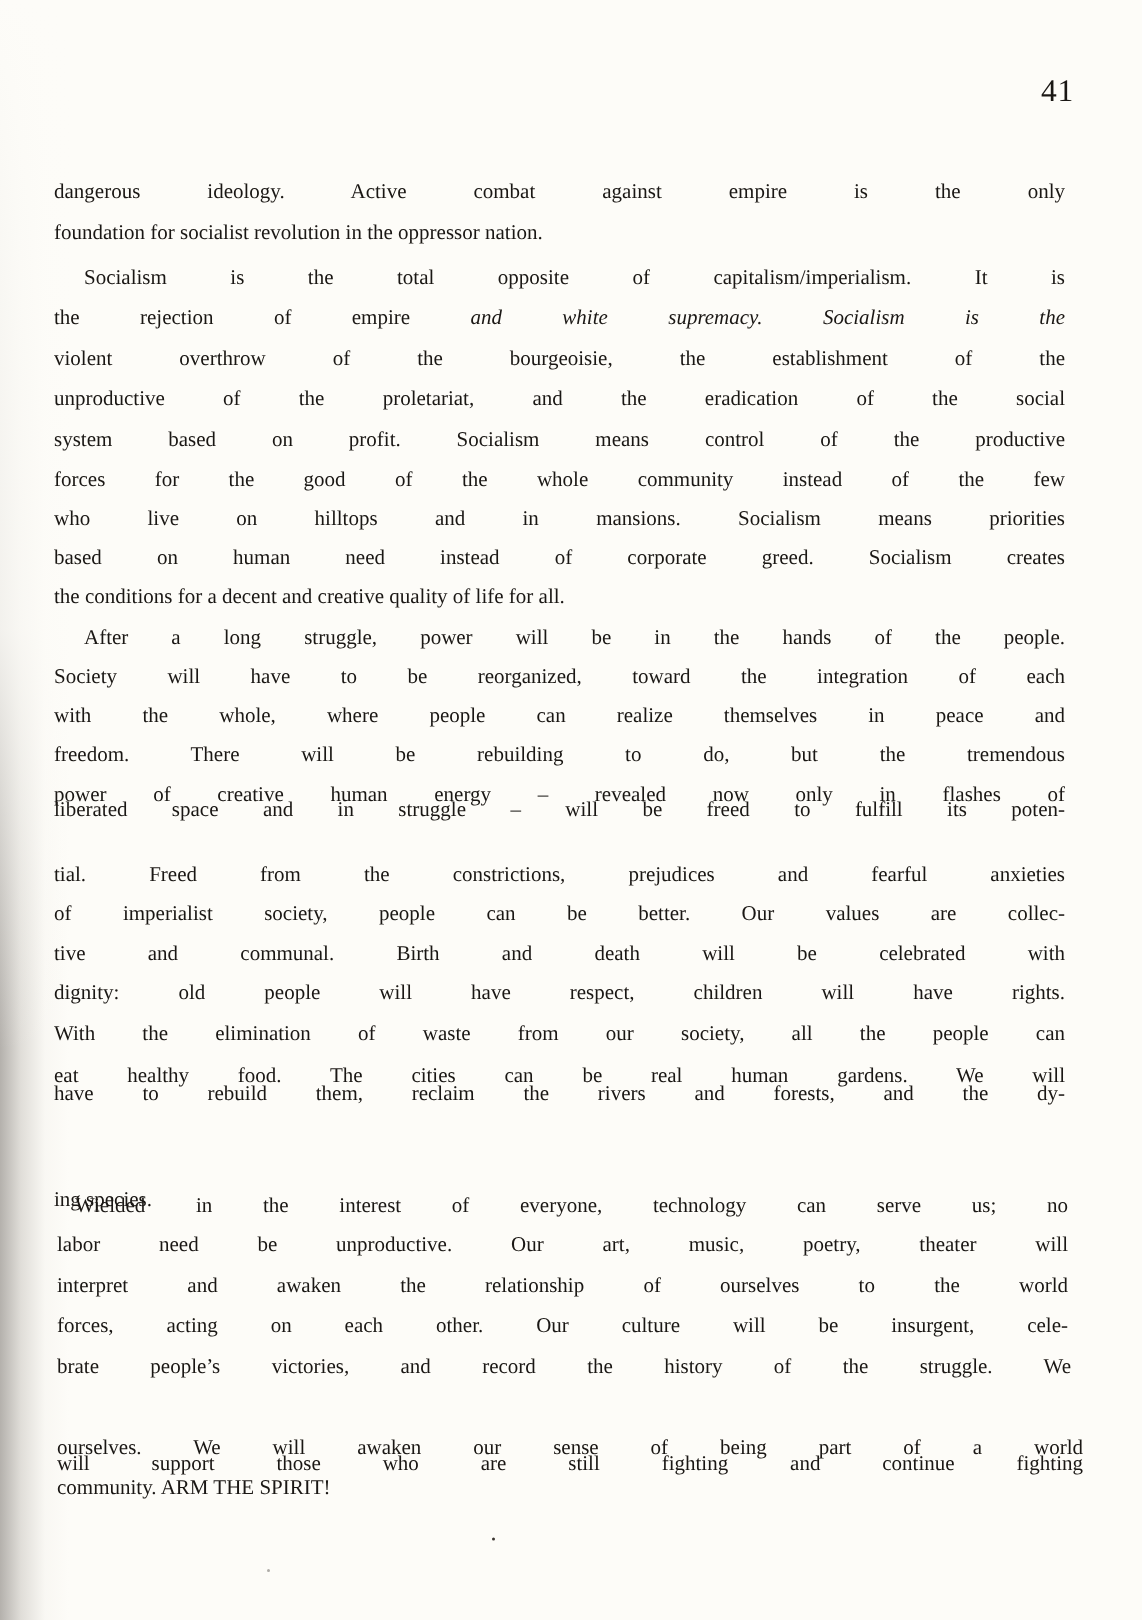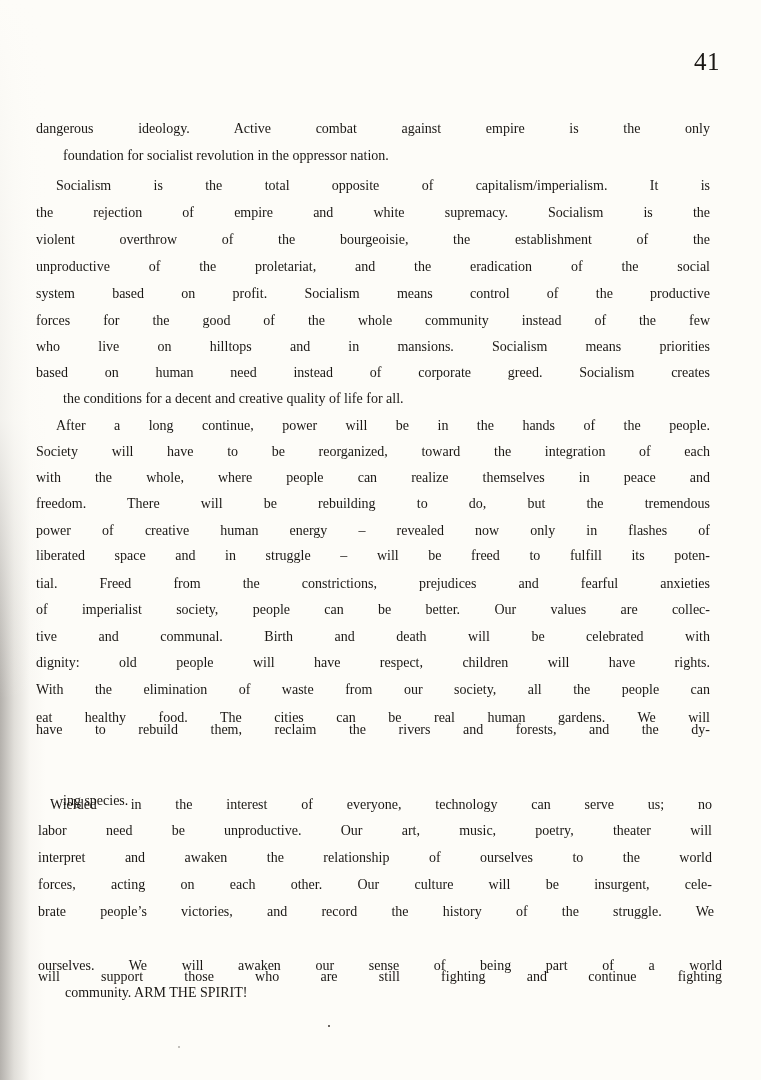--- a/index.html
+++ b/index.html
@@ -25,44 +25,43 @@
     .gutter-top-fade {
       position: absolute;
       left: 0; top: 0;
       width: 50px; height: 700px;
       background: linear-gradient(to bottom, #fdfcf8 0%, rgba(253,252,248,0.85) 60%, rgba(253,252,248,0) 100%);
     }
     .page-number {
       position: absolute;
       top: 48px;
       left: 694px;
-      font-size: 25px;
+      font-size: 21px;
       letter-spacing: 0.5px;
     }
     .line {
       position: absolute;
       left: 36px;
       width: 674px;
       font-size: 14px;
       line-height: 26px;
       height: 26px;
       white-space: nowrap;
       text-align: justify;
       text-align-last: justify;
       overflow: visible;
     }
     .line.last {
       text-align-last: left;
-      margin-left: 27px;
     }
     .line.indent {
       left: 56px;
       width: 654px;
     }
-    .italic { }
+    .italic { font-style: italic; }
     .speck {
       position: absolute;
       width: 2px; height: 2px;
       background: #3a3530;
       border-radius: 50%;
     }
   </style>
 </head>
 <body>
 
@@ -82,26 +81,26 @@
     <div class="line" style="top:227px">violent overthrow of the bourgeoisie, the establishment of the</div>
     <div class="line" style="top:254px">unproductive of the proletariat, and the eradication of the social</div>
     <div class="line" style="top:281px">system based on profit. Socialism means control of the productive</div>
     <div class="line" style="top:308px">forces for the good of the whole community instead of the few</div>
     <div class="line" style="top:334px">who live on hilltops and in mansions. Socialism means priorities</div>
     <div class="line" style="top:360px">based on human need instead of corporate greed. Socialism creates</div>
     <div class="line last" style="top:386px">the conditions for a decent and creative quality of life for all.</div>
   </div>
 
   <div>
-    <div class="line indent" style="top:413px">After a long continue, power will be in the hands of the people.</div>
+    <div class="line indent" style="top:413px">After a long struggle, power will be in the hands of the people.</div>
     <div class="line" style="top:439px">Society will have to be reorganized, toward the integration of each</div>
     <div class="line" style="top:465px">with the whole, where people can realize themselves in peace and</div>
     <div class="line" style="top:491px">freedom. There will be rebuilding to do, but the tremendous</div>
     <div class="line" style="top:518px">power of creative human energy – revealed now only in flashes of</div>
-    <div class="line" style="top:543px">liberated space and in struggle – will be freed to fulfill its poten-</div>
+    <div class="line" style="top:528px">liberated space and in struggle – will be freed to fulfill its poten-</div>
     <div class="line" style="top:571px">tial. Freed from the constrictions, prejudices and fearful anxieties</div>
     <div class="line" style="top:597px">of imperialist society, people can be better. Our values are collec-</div>
     <div class="line" style="top:624px">tive and communal. Birth and death will be celebrated with</div>
     <div class="line" style="top:650px">dignity: old people will have respect, children will have rights.</div>
     <div class="line" style="top:677px">With the elimination of waste from our society, all the people can</div>
     <div class="line" style="top:705px">eat healthy food. The cities can be real human gardens. We will</div>
     <div class="line" style="top:717px">have to rebuild them, reclaim the rivers and forests, and the dy-</div>
     <div class="line last" style="top:788px">ing species.</div>
   </div>
 

